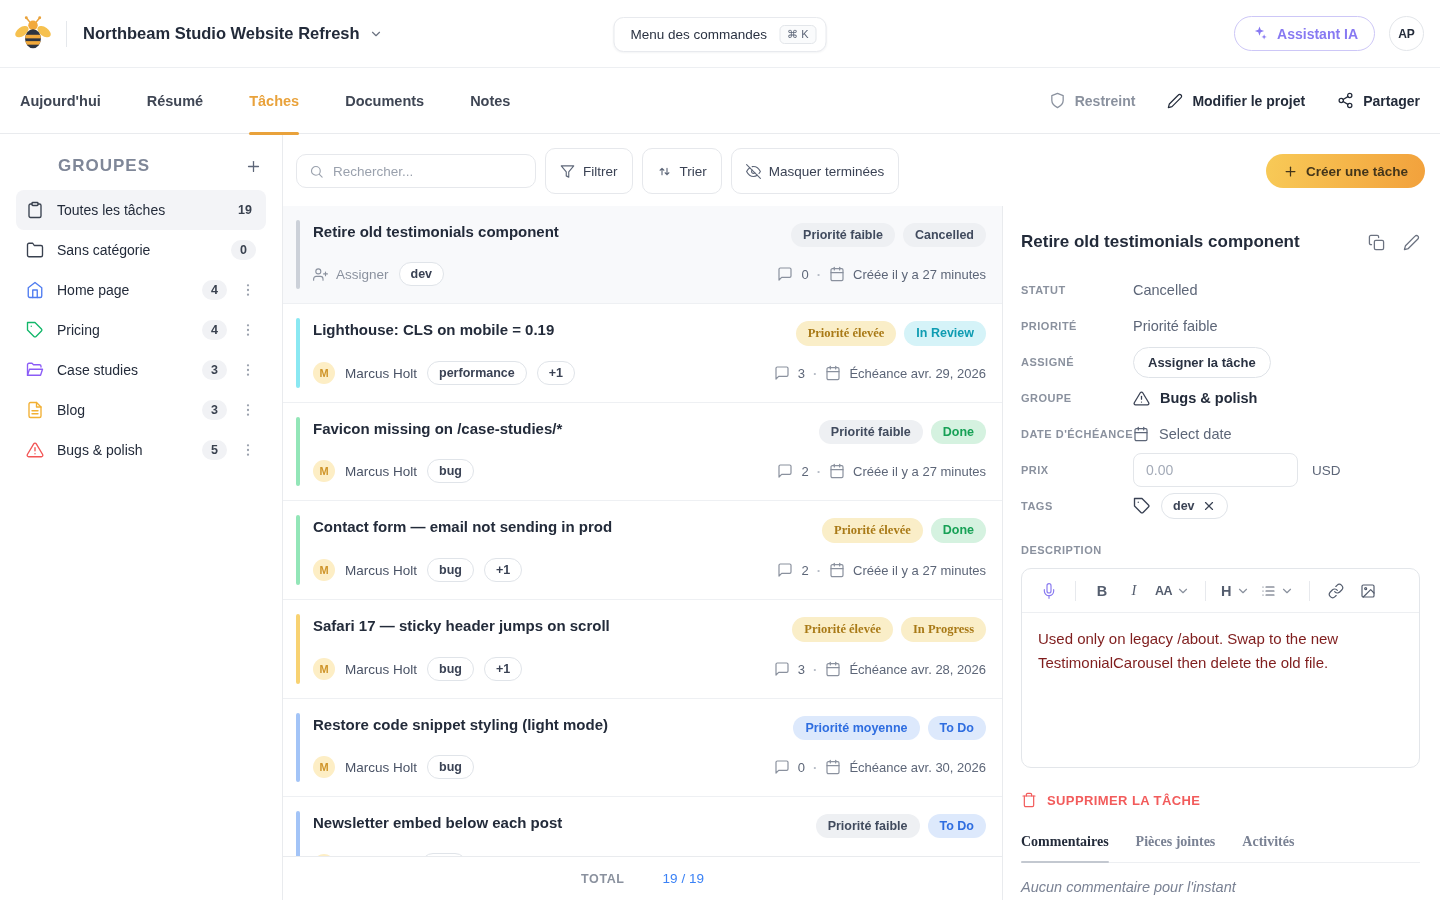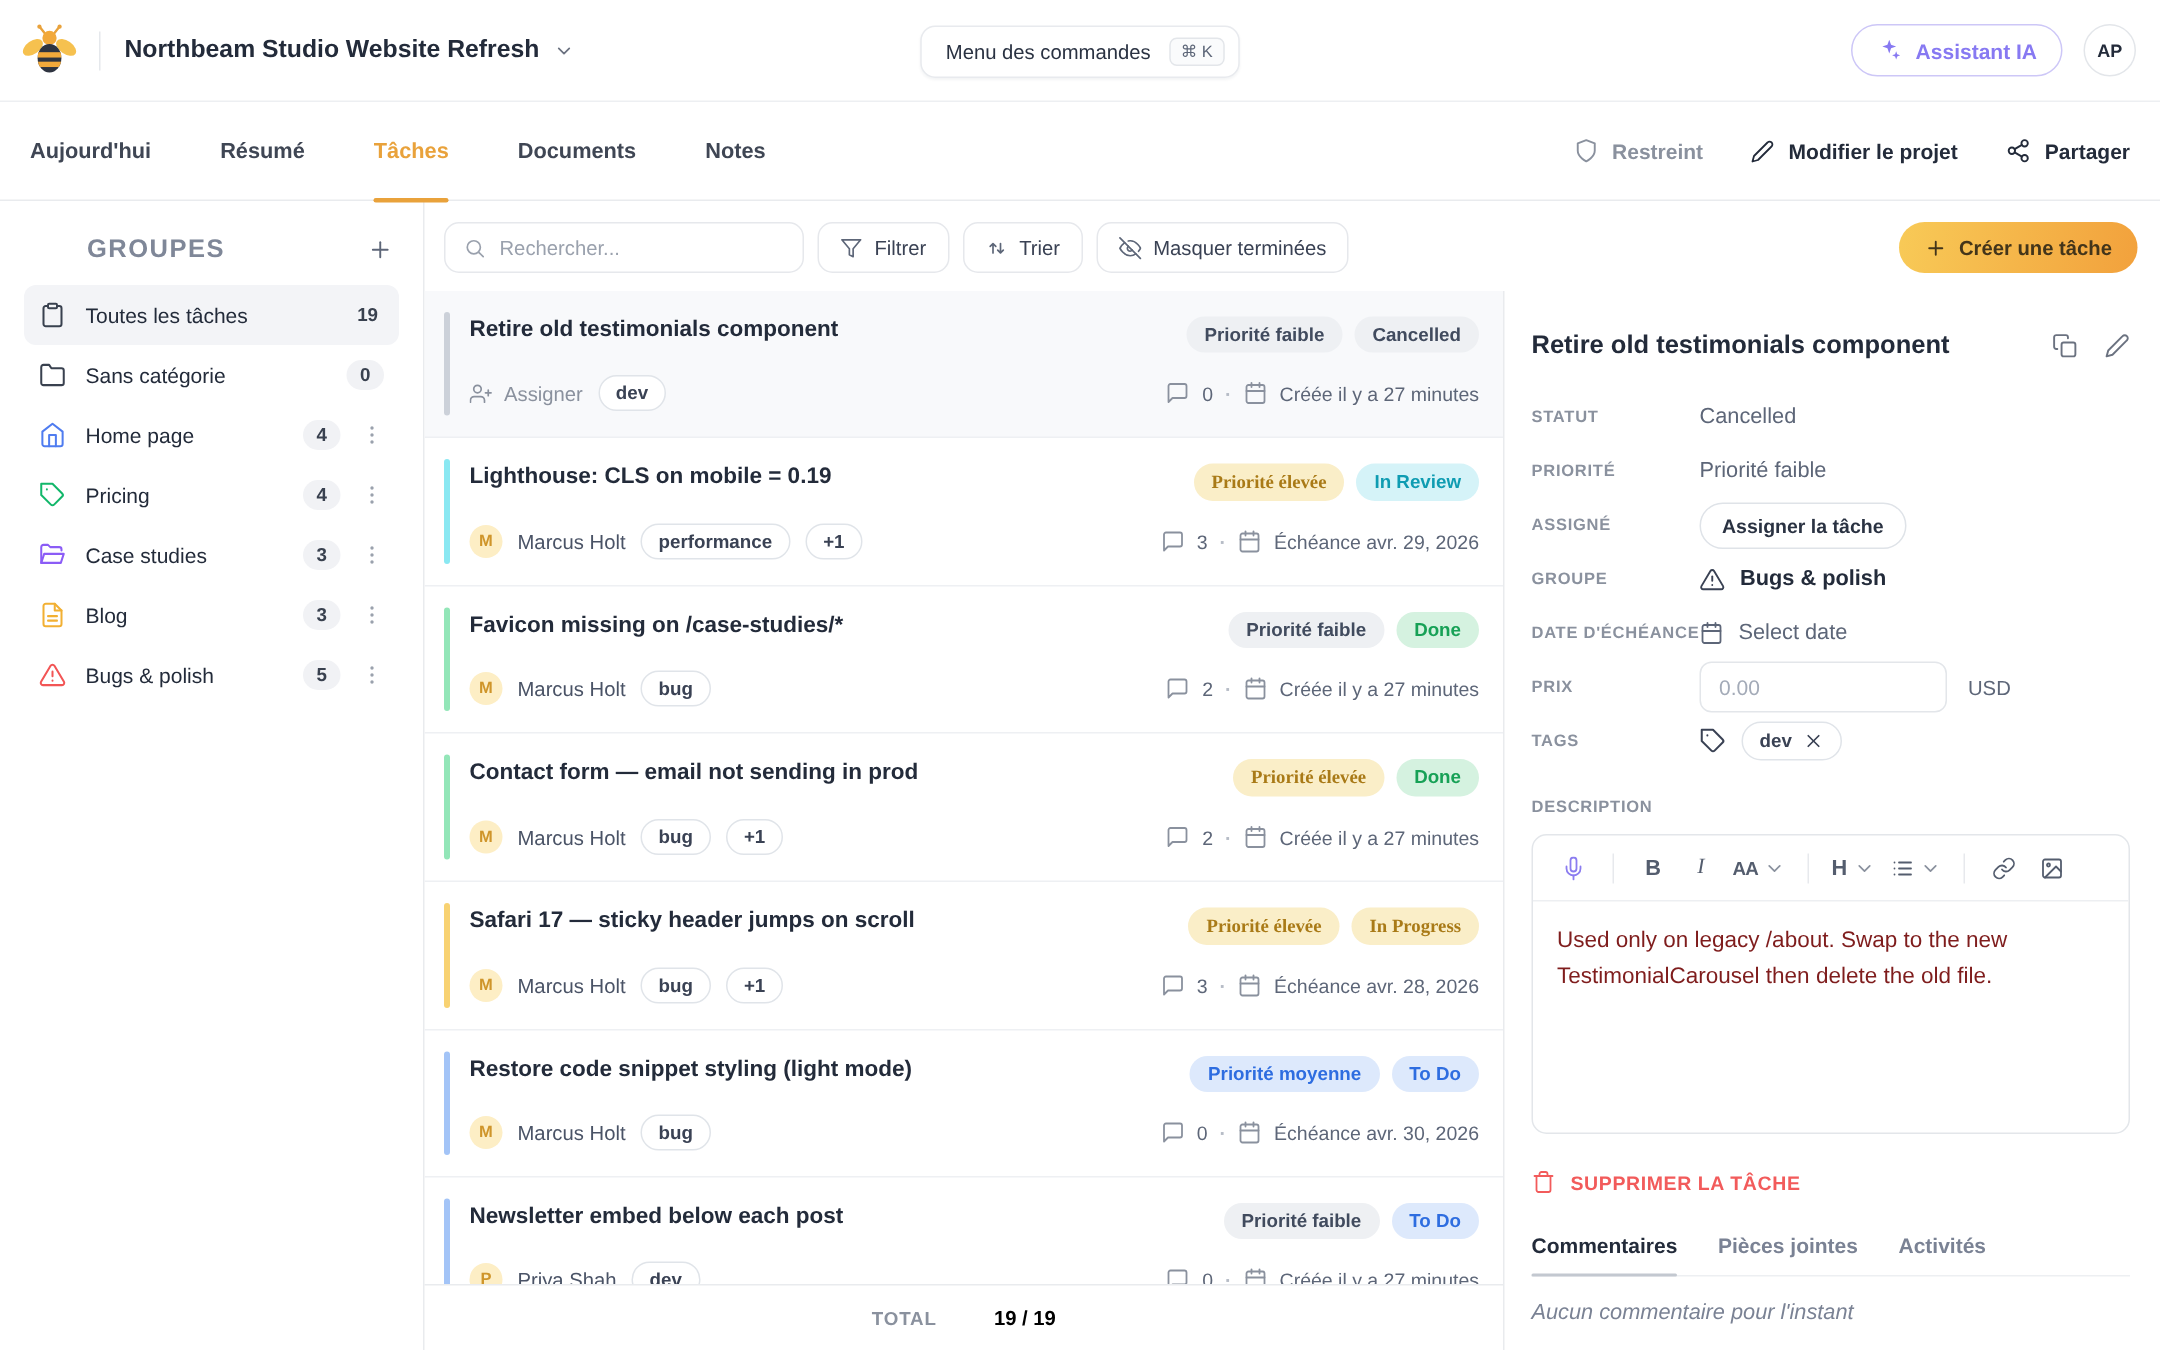--- a/index.html
+++ b/index.html
@@ -55,21 +55,21 @@
   .count { font-size:12.5px; color:#39414f; font-weight:600; padding-right:4px; }
   .count.pill { background:#f1f2f5; border-radius:999px; padding:3px 9px; }
   .kebab { color:#9aa1ad; cursor:pointer; }
 
   .main { flex:1; display:flex; flex-direction:column; min-width:0; }
   .toolbar { display:flex; align-items:center; gap:9px; padding:14px 15px 12px 13px; }
   .search-box { width:240px; height:34px; border:1px solid #e6e8ec; border-radius:10px;
     display:flex; align-items:center; gap:9px; padding:0 12px; color:#9aa1ad; }
   .search-box input { border:0; outline:0; font-size:13.5px; width:100%; font-family:inherit; color:#2a3242; }
   .search-box input::placeholder { color:#9aa1ad; }
-  .tool-btn { height:34px; border:1px solid #e6e8ec; background:#fff; border-radius:10px;
+  .tool-btn { height:46px; border:1px solid #e6e8ec; background:#fff; border-radius:10px;
     display:flex; align-items:center; gap:8px; padding:0 14px; font-size:13.5px;
     color:#3a4254; font-weight:500; cursor:pointer; }
   .tool-btn .icon { color:#5d6678; }
   .spacer { flex:1; }
   .create-btn { height:34px; border-radius:999px; padding:0 17px; display:flex; align-items:center;
     gap:8px; font-size:13.5px; font-weight:700; color:#43351a; cursor:pointer;
     background:linear-gradient(100deg,#f8ca57,#f2a13c); }
 
   .content-row { flex:1; display:flex; min-height:0; }
   .task-pane { flex:1; display:flex; flex-direction:column; border-right:1px solid #e9ebee; min-width:0; }
@@ -94,21 +94,21 @@
   .chip { border:1px solid #e0e4e9; border-radius:999px; padding:4px 11px; font-size:12.5px;
     font-weight:600; color:#3a4254; background:#fff; cursor:pointer; }
   .assign-ph { display:flex; gap:8px; align-items:center; color:#8a919e; font-size:13.5px; cursor:pointer; }
   .t-right { display:flex; align-items:center; gap:8px; color:#5d6678; font-size:13px; }
   .t-right .icon { color:#8a919e; }
   .dot { color:#b6bcc6; font-weight:700; }
 
   .list-footer { height:44px; border-top:1px solid #e9ebee; display:flex; align-items:center;
     justify-content:center; gap:10px; }
   .total-lbl { font-size:12.5px; font-weight:700; color:#8a919e; letter-spacing:.6px; }
-  .total-val { font-size:13.5px; font-weight:700; color:#000000;margin-left:28px; }
+  .total-val { font-size:13.5px; font-weight:400; color:#3b82f6;margin-left:28px; }
 
   
   .detail { width:437px; flex-shrink:0; padding:26px 20px 0 18px; overflow:hidden; }
   .d-title-row { display:flex; align-items:flex-start; justify-content:space-between; margin-bottom:20px; }
   .d-title { font-size:17px; font-weight:700; }
   .d-title-icons { display:flex; gap:18px; color:#6b7280; padding-top:2px; }
   .d-title-icons .icon { cursor:pointer; }
   .d-field { display:flex; align-items:center; min-height:36px; }
   .d-label { width:112px; flex-shrink:0; font-size:11px; font-weight:700; color:#8a919e;
     letter-spacing:.5px; line-height:1.35; }
@@ -136,21 +136,21 @@
   .ed-b { font-weight:700; }
   .ed-i { font-style:italic; font-family:"Liberation Serif", serif; }
   .ed-aa { font-size:12.5px; font-weight:600; letter-spacing:-.5px; }
   .ed-h { font-weight:600; }
   .ed-dd-chev { color:#8a919e; }
   .ed-sep { width:1px; height:20px; background:#e7e9ed; margin:0 9px; }
   .ed-content { flex:1; padding:14px 16px; font-size:15px; color:#7f1d1d; line-height:1.6; cursor:text; }
   .delete-row { display:flex; align-items:center; gap:10px; color:#f25b5b; font-size:13px;
     font-weight:700; letter-spacing:.4px; margin-top:24px; cursor:pointer; }
   .d-tabs { display:flex; gap:27px; border-bottom:1px solid #edeff2; margin-top:26px; }
-  .d-tab { padding-bottom:12px; font-size:14px; font-weight:600; color:#7a8294; position:relative; cursor:pointer; }
+  .d-tab { padding-bottom:12px; font-size:14px; font-weight:600; color:#7a8294; position:relative; cursor:pointer;font-family:Liberation Serif, serif; }
   .d-tab.active { color:#232b3a; }
   .d-tab.active::after { content:""; position:absolute; bottom:-1px; left:0; right:0; height:2px;
     background:#c3c8d0; border-radius:2px; }
   .empty-comments { font-style:italic; color:#7a8294; font-size:14.5px; margin-top:16px; }
 </style>
 </head>
 <body>
 
 <div class="header">
   <span class="logo">

